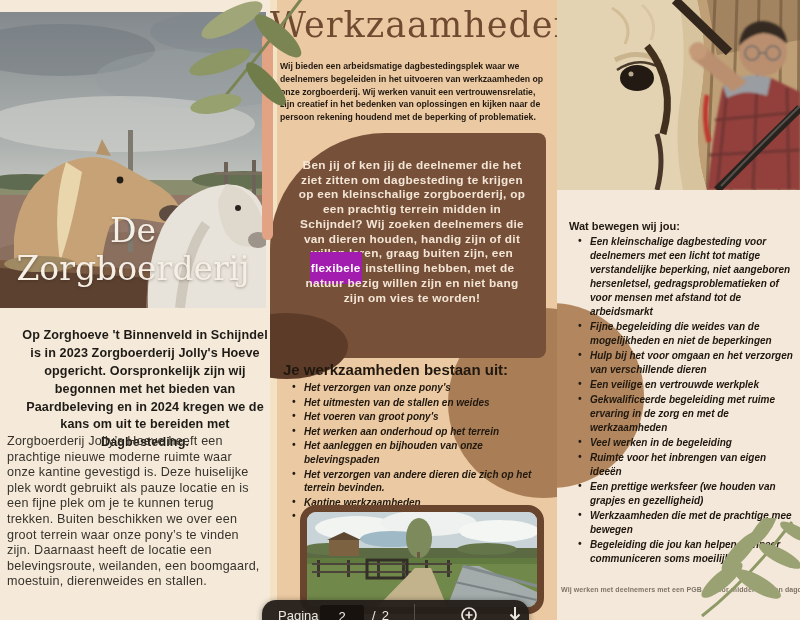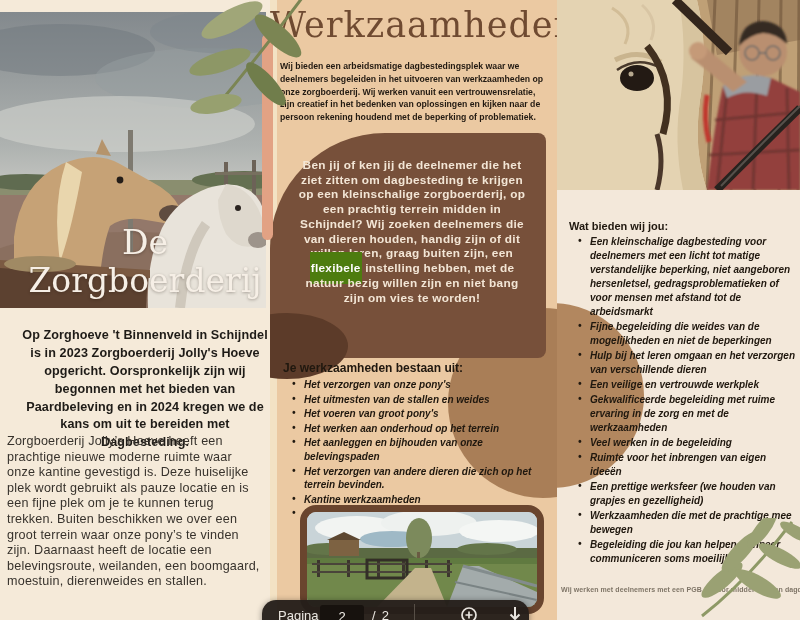--- a/index.html
+++ b/index.html
@@ -24,23 +24,23 @@
   .mid-title{left:0;top:5px;width:100%;text-align:center;font-family:"DejaVu Serif",serif;
     font-size:35px;color:#6f4a31;letter-spacing:1px;}
   .mid-intro{left:10px;top:60px;width:272px;font-size:8.7px;font-weight:bold;line-height:1.47;
     color:#221a12;letter-spacing:0;}
   .circle-right-mid{left:178px;top:308px;width:190px;height:190px;border-radius:50%;background:#a97e57;}
   .callout{left:0;top:133px;width:276px;height:225px;background:#77503a;
     border-radius:115px 8px 8px 14px;box-sizing:border-box;padding:25px 18px 0 26px;}
   .dark-blob{left:-44px;top:313px;width:122px;height:66px;border-radius:50%;background:#5c3b29;}
   .callout-text{position:relative;z-index:3;margin:0;text-align:center;font-size:11.8px;font-weight:bold;
     color:#f3e6d6;line-height:1.25;letter-spacing:.3px;}
-  .hl{background:#4d7c0f;color:#fdfdfd;padding:9px 1px;}
+  .hl{background:#a21caf;color:#fdfdfd;padding:9px 1px;}
   .tasks{left:13px;top:361px;width:262px;z-index:2;}
-  .list-heading{font-size:12px;font-weight:bold;color:#20180f;margin:0;}
+  .list-heading{font-size:15px;font-weight:bold;color:#20180f;margin:0;}
   ul.bullets{margin:3px 0 0 8px;padding:0;list-style:none;}
   ul.bullets li{position:relative;font-size:10px;font-weight:bold;color:#20180f;line-height:1.36;
     padding-left:13px;margin-bottom:1px;font-style:italic;}
   ul.bullets li::before{content:"•";position:absolute;left:1px;top:-1px;}
   .photo-frame{left:30px;top:505px;width:230px;height:95px;border:7px solid #6a452e;border-radius:16px;
     overflow:hidden;background:#c9d4d8;z-index:4;}
 
   
   .panel-right{left:557px;top:0;width:243px;height:620px;background:#f3e8da;overflow:hidden;}
   .photo-right{left:0;top:0;width:243px;height:190px;overflow:hidden;}
@@ -115,21 +115,21 @@
           <circle cx="238" cy="196" r="3" fill="#2a2420"></circle>
           <ellipse cx="258" cy="228" rx="10" ry="8" fill="#9d948b"></ellipse>
         </g>
         <g>
           <path d="M0,252 L148,262 L146,296 L0,296 Z" fill="#5c4130"></path>
           <path d="M0,248 L150,258 L150,266 L0,256 Z" fill="#7b5a42"></path>
           <ellipse cx="40" cy="252" rx="36" ry="8" fill="#a08a64"></ellipse>
         </g>
       </svg>
     </div>
-    <h1 class="abs left-title" style="margin:12px;font-weight:normal;">De Zorgboerderij</h1>
+    <h1 class="abs left-title" style="margin:0;font-weight:normal;">De Zorgboerderij</h1>
     <p class="abs left-p1" style="margin:12px;">Op Zorghoeve 't Binnenveld in Schijndel is in 2023 Zorgboerderij Jolly's Hoeve opgericht. Oorspronkelijk zijn wij begonnen met het bieden van Paardbeleving en in 2024 kregen we de kans om uit te bereiden met Dagbesteding.</p>
     <p class="abs left-p2" style="margin:0;">Zorgboerderij Jolly’s Hoeve heeft een prachtige nieuwe moderne ruimte waar onze kantine gevestigd is. Deze huiselijke plek wordt gebruikt als pauze locatie en is een fijne plek om je te kunnen terug trekken. Buiten beschikken we over een groot terrein waar onze pony’s te vinden zijn. Daarnaast heeft de locatie een belevingsroute, weilanden, een boomgaard, moestuin, dierenweides en stallen.</p>
   </div>
   <div class="abs terracotta-strip"></div>
 
   <div class="abs panel-mid">
     <div class="abs mid-edge"></div>
     <div class="abs circle-right-mid"></div>
     <h2 class="abs mid-title" style="margin:0;font-weight:normal;">Werkzaamheden</h2>
     <p class="abs mid-intro" style="margin:0;">Wij bieden een arbeidsmatige dagbestedingsplek waar we deelnemers begeleiden in het uitvoeren van werkzaamheden op onze zorgboerderij. Wij werken vanuit een vertrouwensrelatie, zijn creatief in het bedenken van oplossingen en kijken naar de persoon rekening houdend met de beperking of problematiek.</p>
@@ -234,26 +234,26 @@
           <path d="M176,92 Q150,70 134,58 L146,45 Q170,66 190,82 Z" fill="#b98f70"></path>
           <circle cx="141" cy="51" r="9" fill="#c59a78"></circle>
           <path d="M150,95 Q146,120 152,142" stroke="#c0392f" stroke-width="5" fill="none"></path>
         </g>
         <path d="M243,108 Q200,150 160,190" stroke="#26221e" stroke-width="8" fill="none"></path>
         <path d="M243,106 Q202,146 164,186" stroke="#55504a" stroke-width="2" fill="none"></path>
       </svg>
     </div>
     <div class="abs circle-left-right"></div>
     <div class="abs offers">
-      <p class="list-heading">Wat bieden wij jou:</p>
+      <p class="list-heading">Wat bewegen wij jou:</p>
       <ul class="bullets">
 
       <li>Een kleinschalige dagbesteding voor deelnemers met een licht tot matige verstandelijke beperking, niet aangeboren hersenletsel, gedragsproblematieken of voor mensen met afstand tot de arbeidsmarkt</li>
           <li>Fijne begeleiding die weides van de mogelijkheden en niet de beperkingen</li>
-          <li>Hulp bij het leren omgaan en het verzorgen van verschillende dieren</li>
+          <li>Hulp bij het voor omgaan en het verzorgen van verschillende dieren</li>
           <li>Een veilige en vertrouwde werkplek</li>
           <li>Gekwalificeerde begeleiding met ruime ervaring in de zorg en met de werkzaamheden</li>
           <li>Veel werken in de begeleiding</li>
           <li>Ruimte voor het inbrengen van eigen ideeën</li>
           <li>Een prettige werksfeer (we houden van grapjes en gezelligheid)</li>
           <li>Werkzaamheden die met de prachtige mee bewegen</li>
           <li>Begeleiding die jou kan helpen wanneer communiceren soms moeilijk is</li>
         </ul>
     </div>
     <p class="abs footnote" style="margin:0;">Wij werken met deelnemers met een PGB of door middel van een dagdelenprijs</p>

